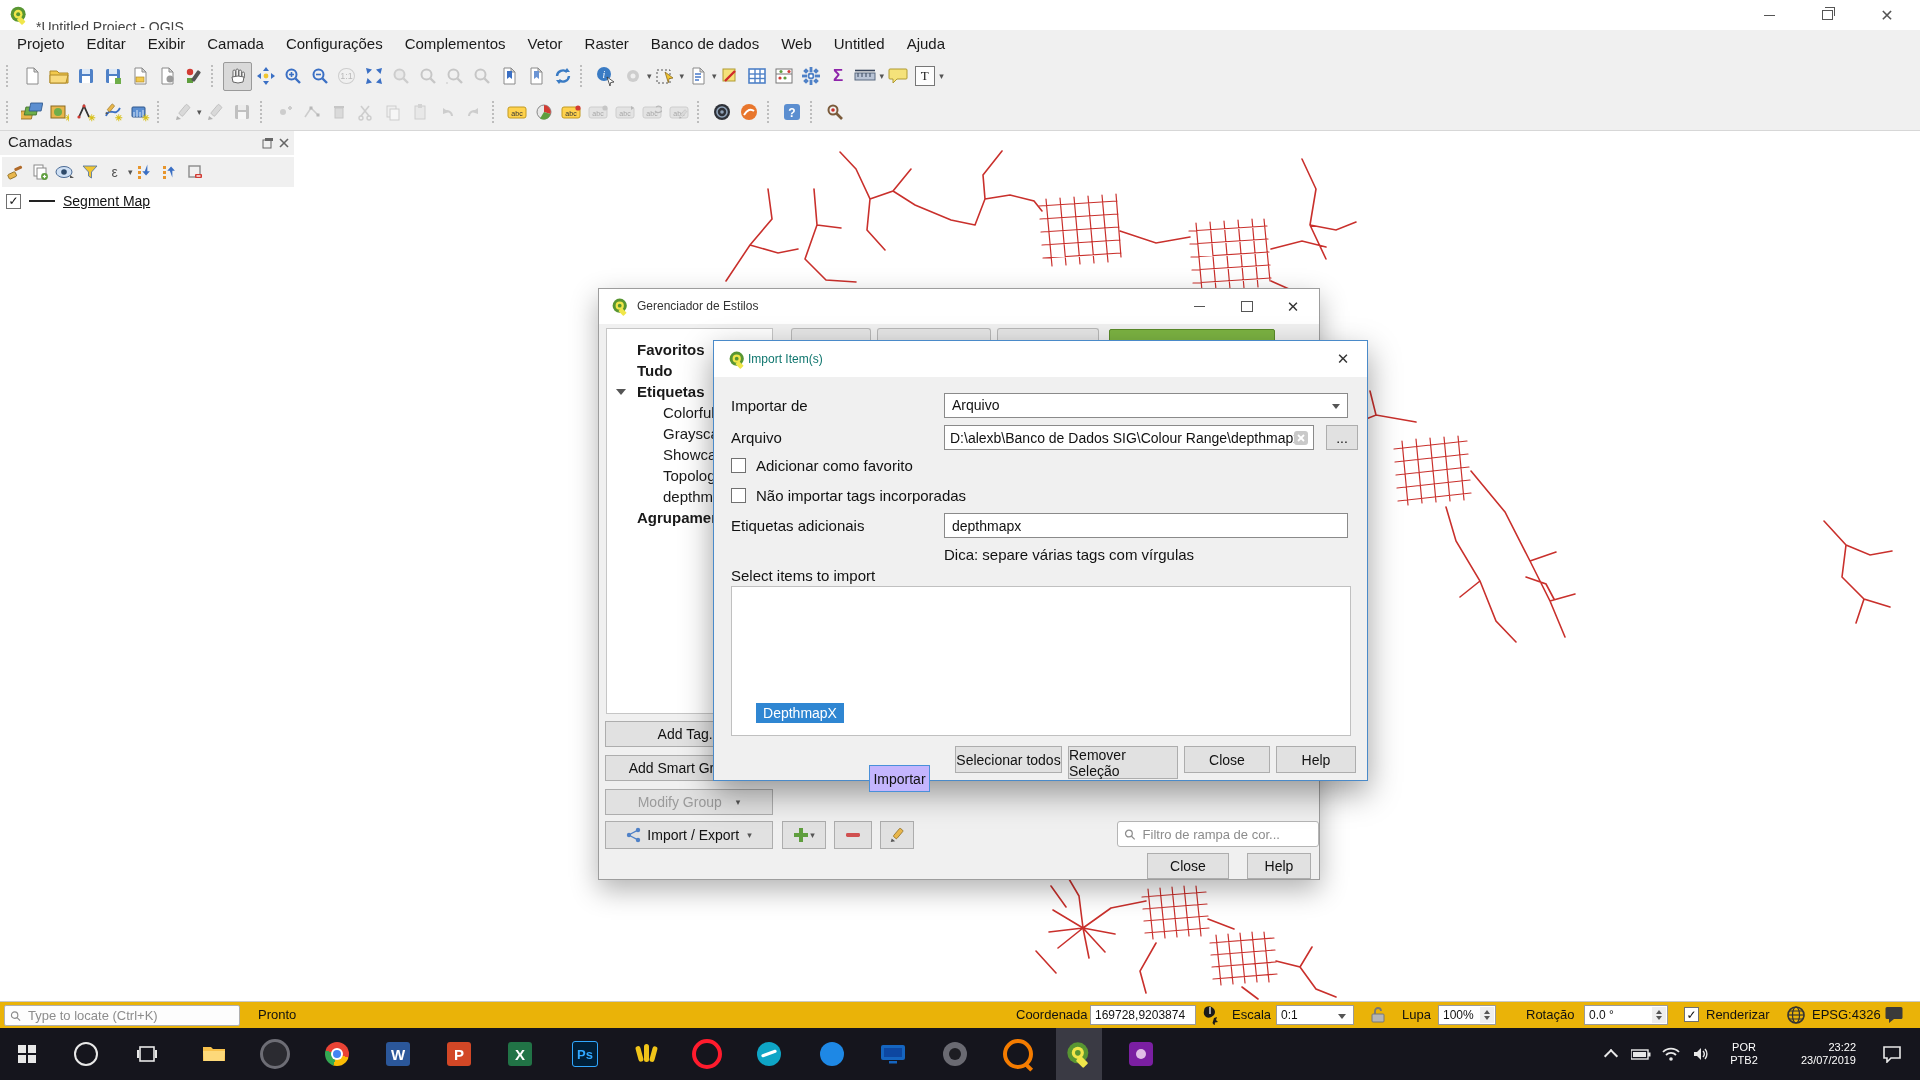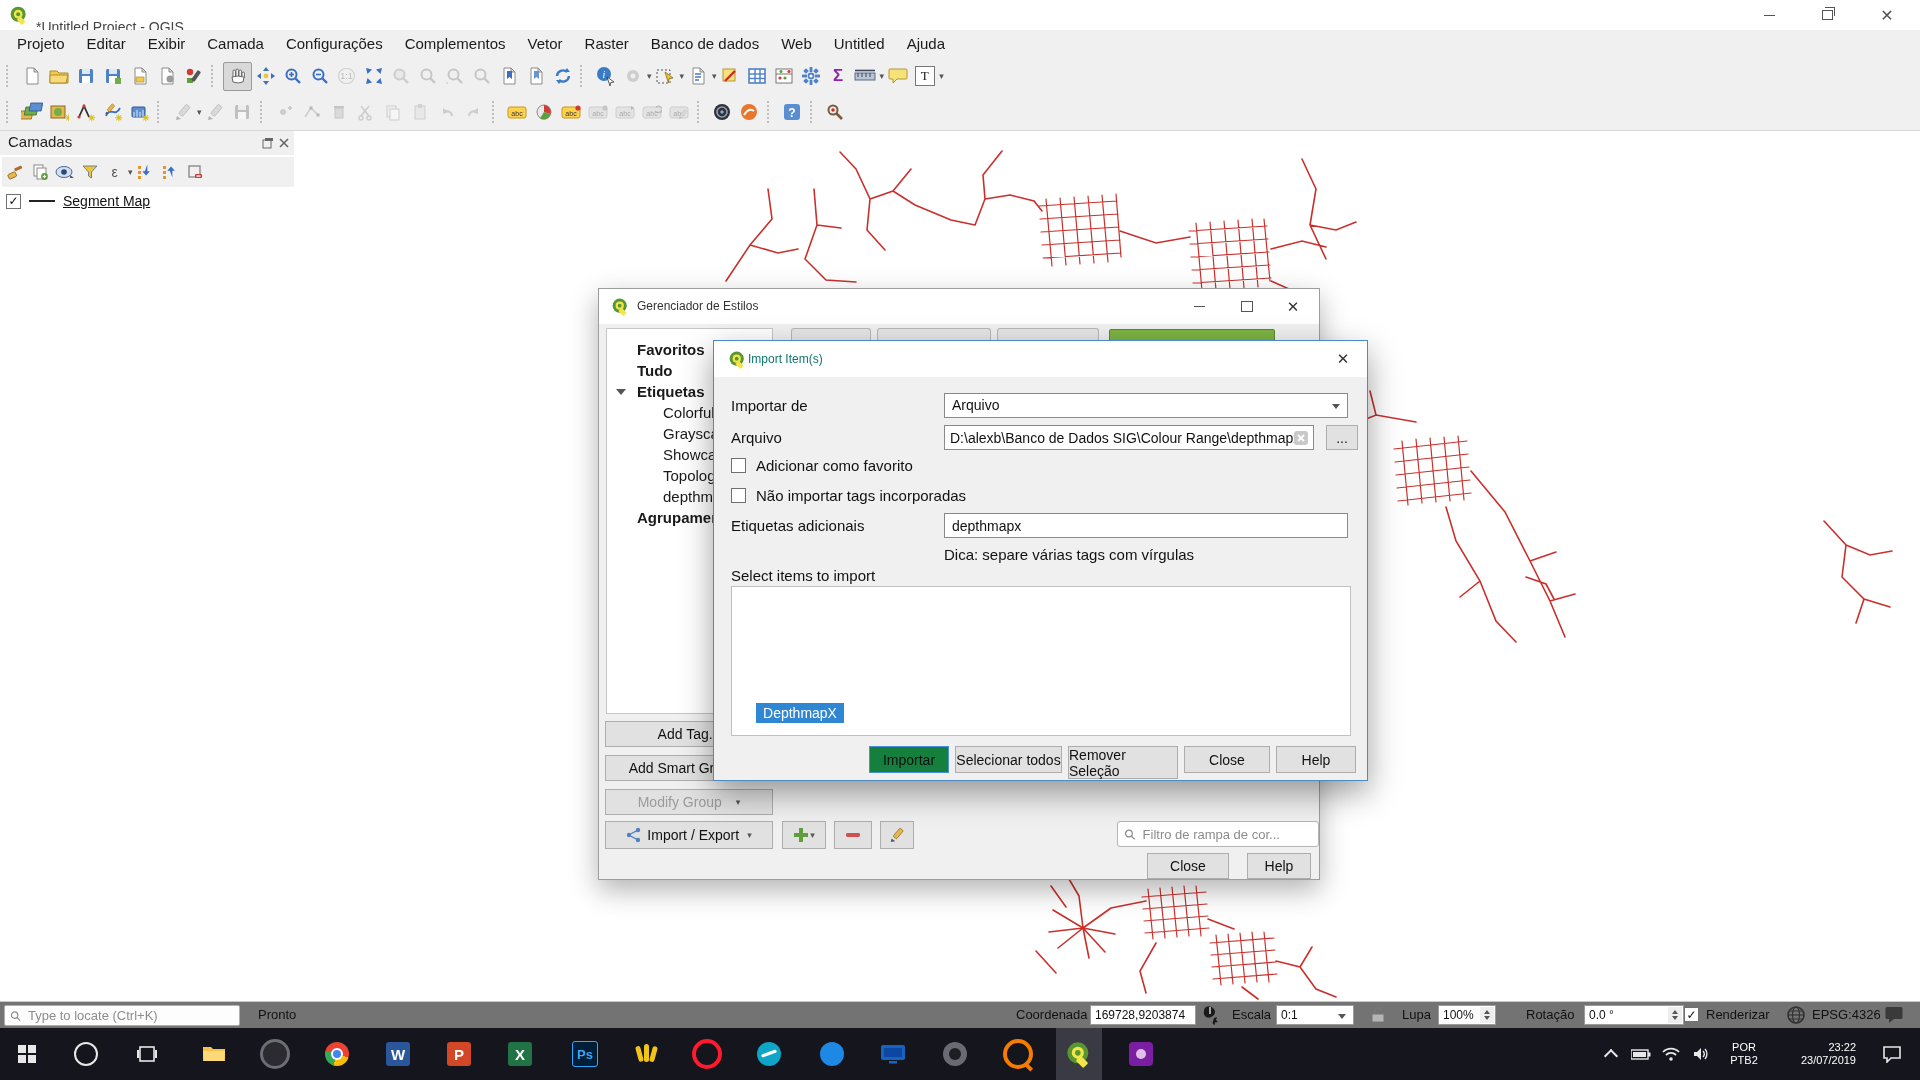--- a/index.html
+++ b/index.html
@@ -49,21 +49,21 @@
   .combo-arrow{position:absolute;right:7px;top:10px;width:0;height:0;border-left:4px solid transparent;border-right:4px solid transparent;border-top:5px solid #555;}
   .lbl{font-size:15px;color:#111;}
   .pbtn{box-sizing:border-box;background:#e1e1e1;border:1px solid #adadad;display:flex;align-items:center;justify-content:center;font-size:14px;color:#111;}
   .sm-item{height:21px;line-height:21px;font-size:15px;white-space:nowrap;overflow:hidden;}
   .sm-root{font-weight:bold;padding-left:30px;}
   .sm-child{padding-left:56px;}
   .tri{position:absolute;width:0;height:0;border-left:5px solid transparent;border-right:5px solid transparent;border-top:6px solid #555;}
   .tabfrag{position:absolute;background:#e6e6e6;border:1px solid #b8b8b8;border-bottom:none;border-radius:3px 3px 0 0;height:14px;}
   .chip{background:#2f86d2;color:#fff;font-size:14px;display:flex;align-items:center;justify-content:center;}
   
-  #statusbar{left:0;top:1001px;width:1920px;height:27px;background:#737373;border-top:1px solid #c9c9c9;font-size:13px;}
+  #statusbar{left:0;top:1001px;width:1920px;height:27px;background:#eab308;border-top:1px solid #c9c9c9;font-size:13px;}
   .sb-text{position:absolute;top:5px;color:#111;}
   .sb-box{position:absolute;top:3px;height:20px;box-sizing:border-box;background:#fff;border:1px solid #9a9a9a;font-size:12px;color:#111;display:flex;align-items:center;padding:0 4px;}
   .spin{position:absolute;right:1px;top:1px;width:14px;height:16px;display:flex;flex-direction:column;align-items:center;justify-content:center;gap:2px;background:#eee;}
   .spin i{width:0;height:0;border-left:3px solid transparent;border-right:3px solid transparent;}
   .spin .up{border-bottom:4px solid #555;}
   .spin .dn{border-top:4px solid #555;}
   
   #taskbar{left:0;top:1028px;width:1920px;height:52px;background:#15151d;}
   .tk{position:absolute;top:0;width:46px;height:52px;display:flex;align-items:center;justify-content:center;}
   .tk.active{background:#3a3a44;}
@@ -786,21 +786,21 @@
     <span class="lbl abs" style="left:230px;top:205px">Dica: separe várias tags com vírgulas</span>
     <span class="lbl abs" style="left:17px;top:226px">Select items to import</span>
 
     <div class="abs" style="left:17px;top:245px;width:620px;height:150px;background:#fff;border:1px solid #c0c0c0;box-sizing:border-box">
       <div class="abs" style="background:linear-gradient(90deg,#2b3fd4 0%,#1ea8d8 22%,#35b277 45%,#7ba84f 65%,#9c9a55 80%,#97636b 100%)"></div>
       <div class="chip abs" style="left:24px;top:116px;width:88px;height:20px">
           <span>DepthmapX</span>
         </div>
     </div>
 
-    <div class="pbtn abs" style="left:155px;top:405px;width:80px;height:27px;background:#15803d;border:1px solid #4a90d9">
+    <div class="pbtn abs" style="left:155px;top:424px;width:61px;height:27px;background:#c4b5fd;border:1px solid #4a90d9">
         <span>Importar</span>
       </div>
     <div class="pbtn abs" style="left:241px;top:405px;width:107px;height:27px">
         <span>Selecionar todos</span>
       </div>
     <div class="pbtn abs" style="left:354px;top:405px;width:110px;height:33px">
         <span>Remover Seleção</span>
       </div>
     <div class="pbtn abs" style="left:470px;top:405px;width:86px;height:27px">
         <span>Close</span>
@@ -840,21 +840,21 @@
       </svg>
     <span class="sb-text" style="left:1402px">Lupa</span>
     <div class="sb-box" style="left:1438px;width:58px">
         <span>100%</span>
         <span class="spin">
           <i class="up"></i>
           <i class="dn"></i>
         </span>
       </div>
     <span class="sb-text" style="left:1526px">Rotação</span>
-    <div class="sb-box" style="left:1584px;width:100px">
+    <div class="sb-box" style="left:1584px;width:84px">
         <span>0.0 °</span>
         <span class="spin">
           <i class="up"></i>
           <i class="dn"></i>
         </span>
       </div>
     <span class="cb abs" style="left:1684px;top:5px">✓</span>
     <span class="sb-text" style="left:1706px">Renderizar</span>
     <svg class="abs svgi" style="left:1786px;top:3px" width="20" height="20" viewBox="0 0 20 20">
         <circle cx="10" cy="10" r="8" fill="none" stroke="#333" stroke-width="1.6"></circle>

